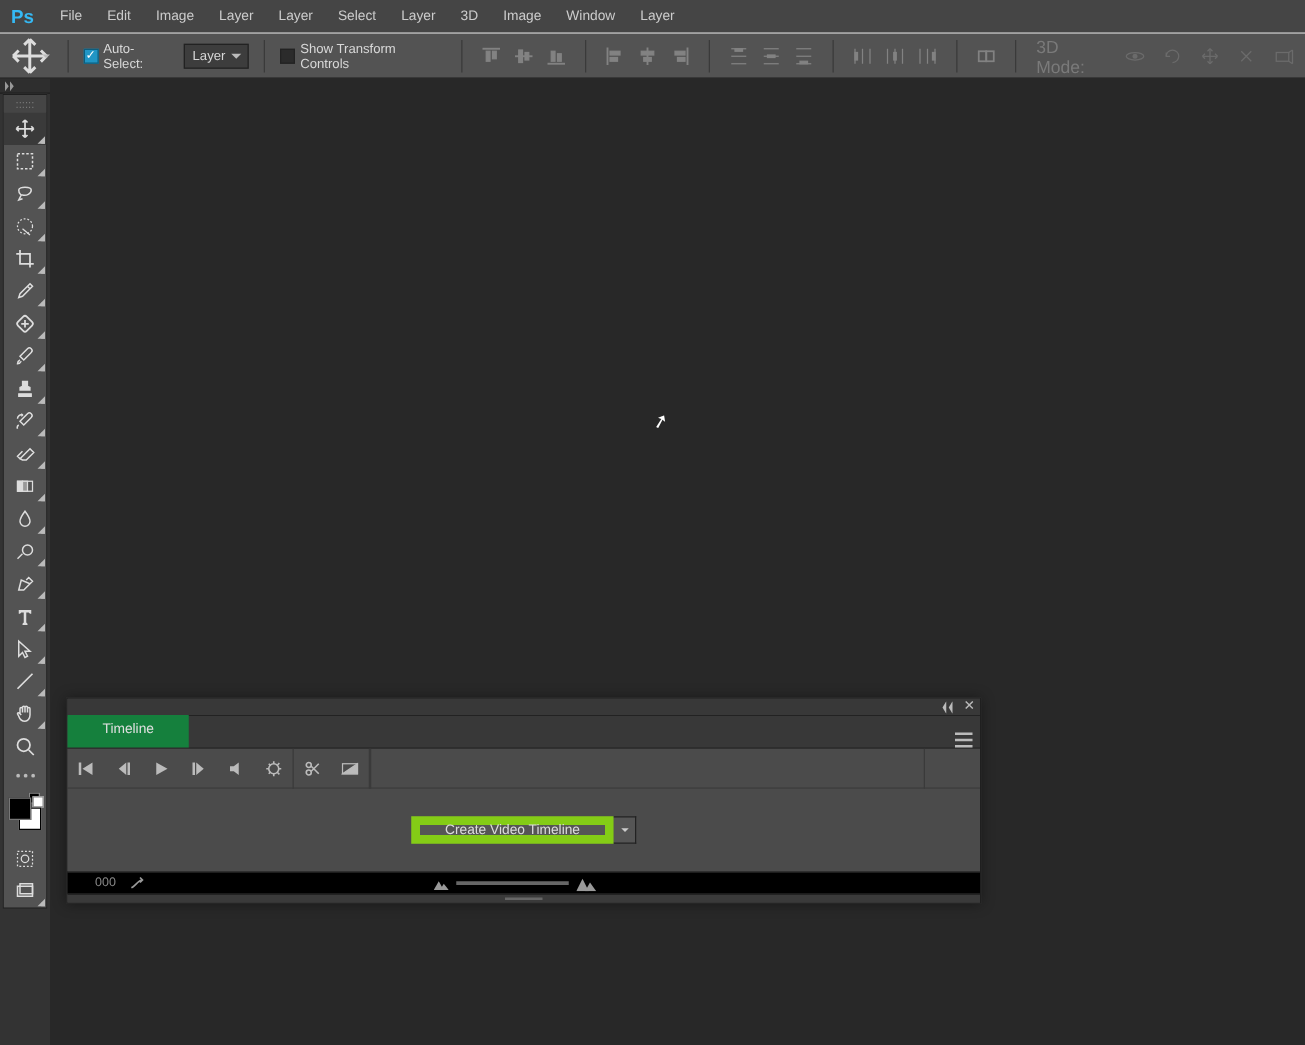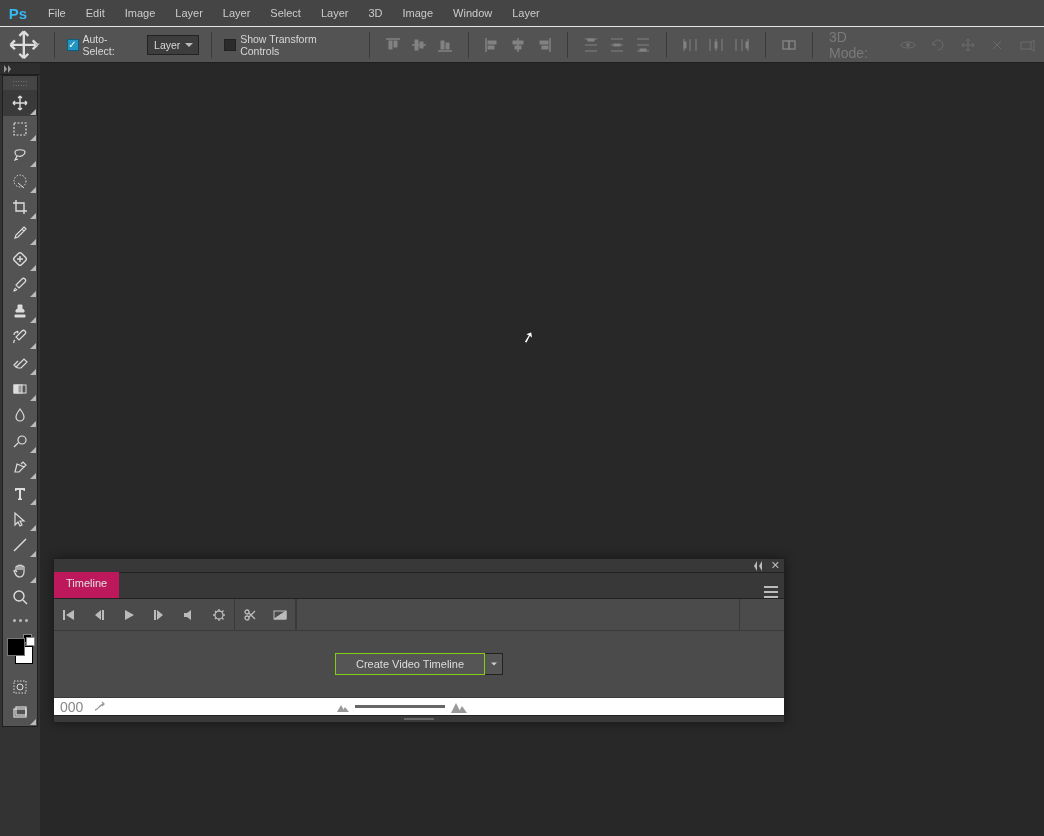--- a/index.html
+++ b/index.html
@@ -177,22 +177,22 @@
   }
   .tl-headstrip svg {width:10px;height:10px;}
   .tl-tabs {
     height:26px; background:#383838;
     display:flex; align-items:flex-end; justify-content:space-between;
     padding-right:6px;
     border-bottom:1px solid #222;
   }
   .tl-tab {
     height:26px;
-    background:#be185d;
-    padding:5px 12px;
+    background:#15803d;
+    padding:5px 28px;
     color:#e0e0e0;
     font-weight:500;
   }
   .tl-menu-icon {width:14px; height:12px; display:flex; flex-direction:column; justify-content:space-between;}
   .tl-menu-icon span{height:2px;background:#bbb;}
 
   .tl-toolbar {
     height:32px; background:#4b4b4b;
     display:flex; align-items:center;
     border-bottom:1px solid #3a3a3a;
@@ -204,41 +204,41 @@
   .tl-right-blank {width:44px;}
 
   .tl-body {
     height:66px; background:#4b4b4b;
     display:flex; align-items:center; justify-content:center;
     gap:0;
   }
   .tl-create-btn {
     height:22px;
     background:#555;
-    border:1px solid #84cc16;
+    border:7px solid #84cc16;
     padding:0 20px;
     display:flex; align-items:center;
     color:#ddd;
   }
   .tl-create-dd {
     width:18px; height:22px;
     background:#555; border:1px solid #222; border-left:none;
     display:flex; align-items:center; justify-content:center;
   }
   .tl-create-dd::after{
     content:''; border:3px solid transparent; border-top-color:#ccc;
     transform:translateY(25%);
   }
 
   .tl-footer {
-    height:18px; background:#ffffff;
+    height:18px; background:#000000;
     display:flex; align-items:center;
     border-top:1px solid #3a3a3a;
-    font-size:14px; color:#888;
-    padding:0 6px;
+    font-size:10px; color:#888;
+    padding:0 22px;
     gap:10px;
   }
   .tl-footer .tl-zoom {
     margin-left: 220px;
     display:flex; align-items:center; gap:6px;
   }
   .tl-zoom .track { width:90px; height:3px; background:#666; }
   .tl-resize {
     height:7px; background:#3a3a3a; border-top:1px solid #222;
     display:flex; align-items:center; justify-content:center;

